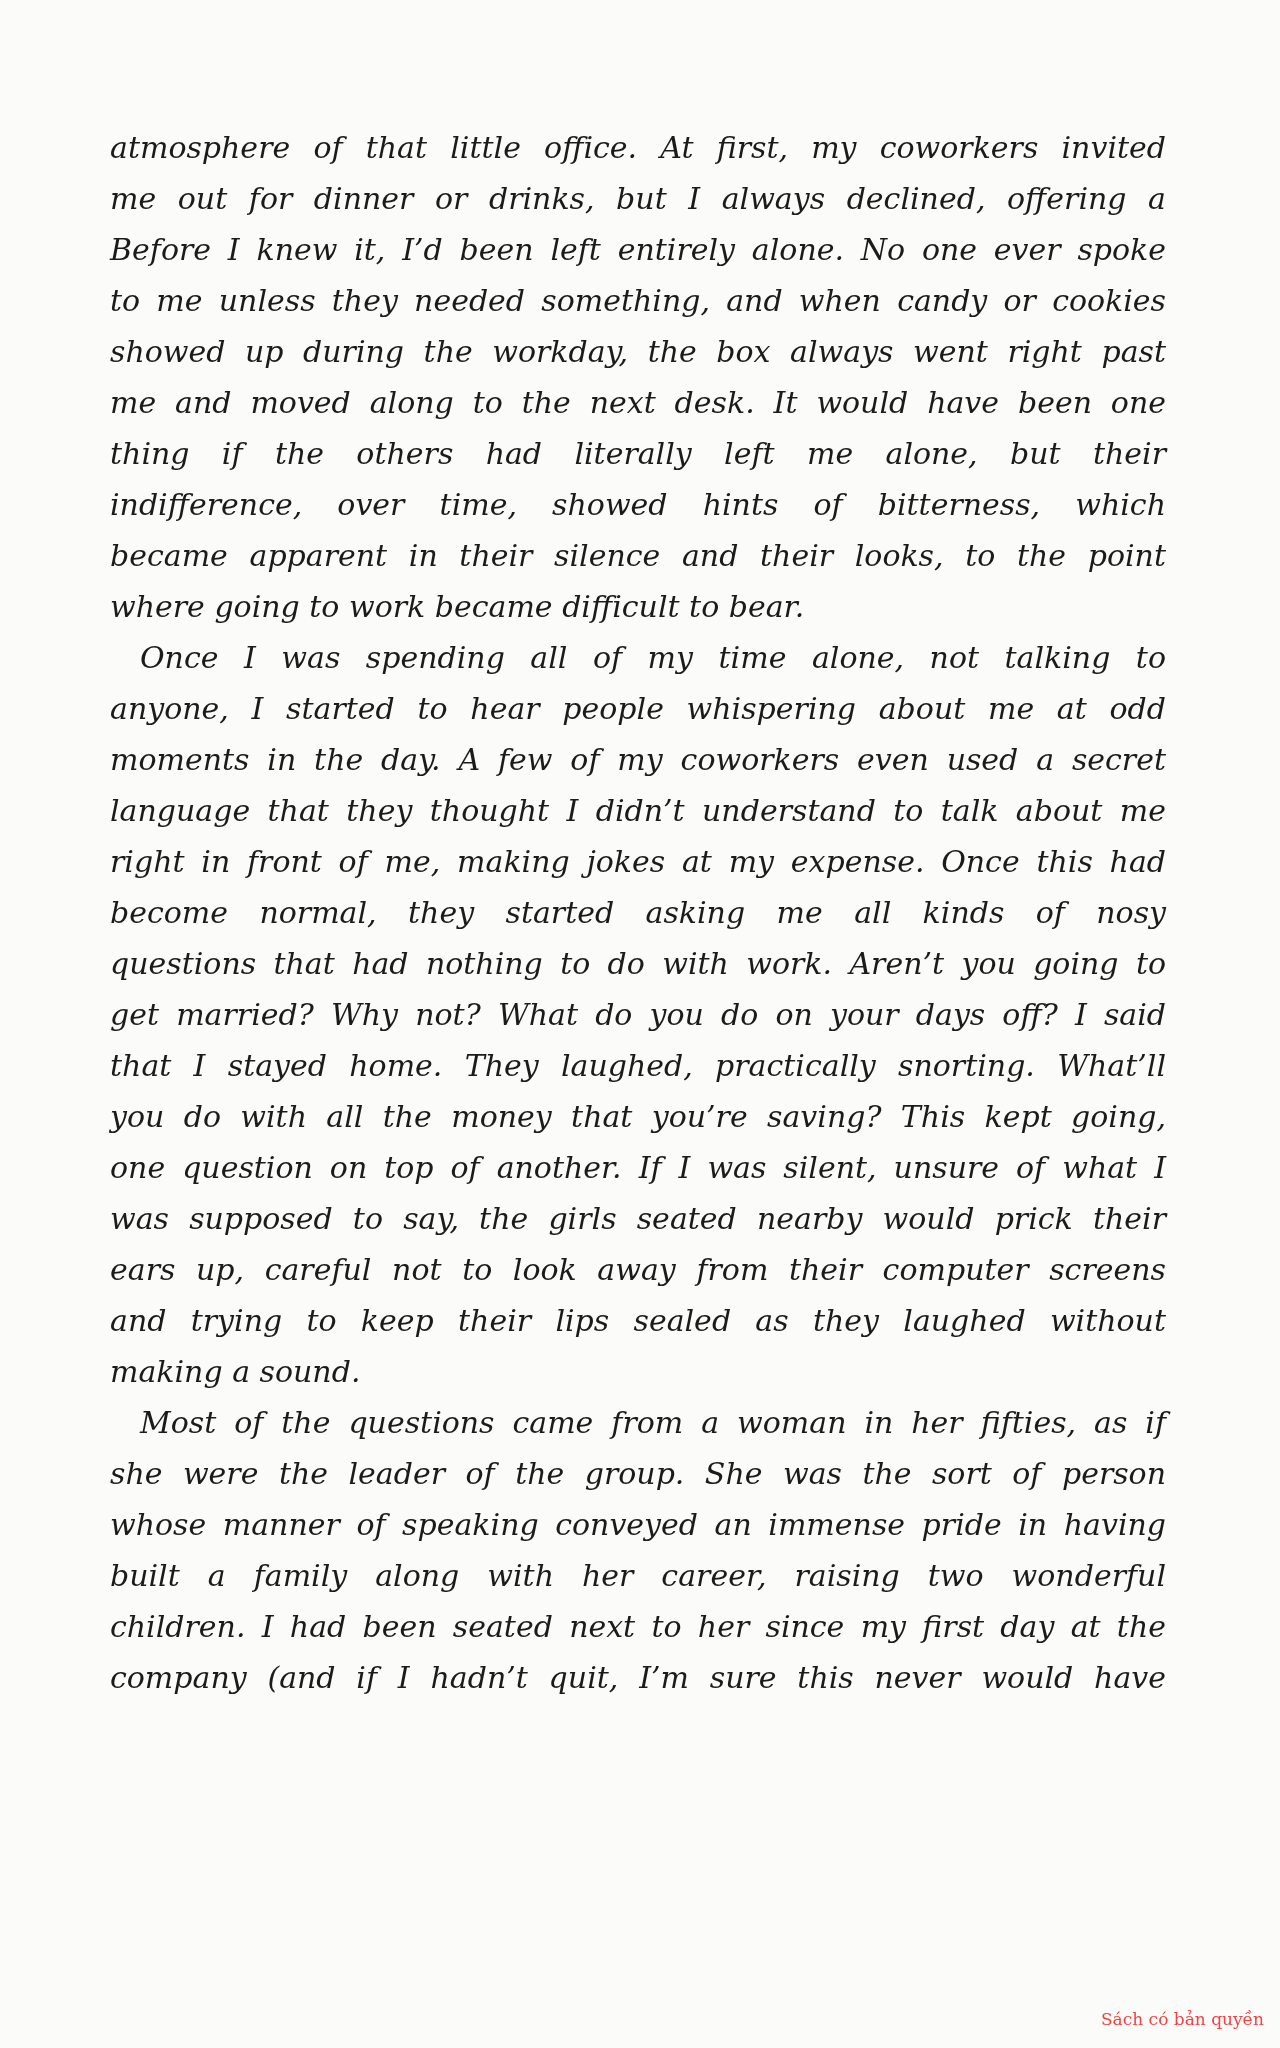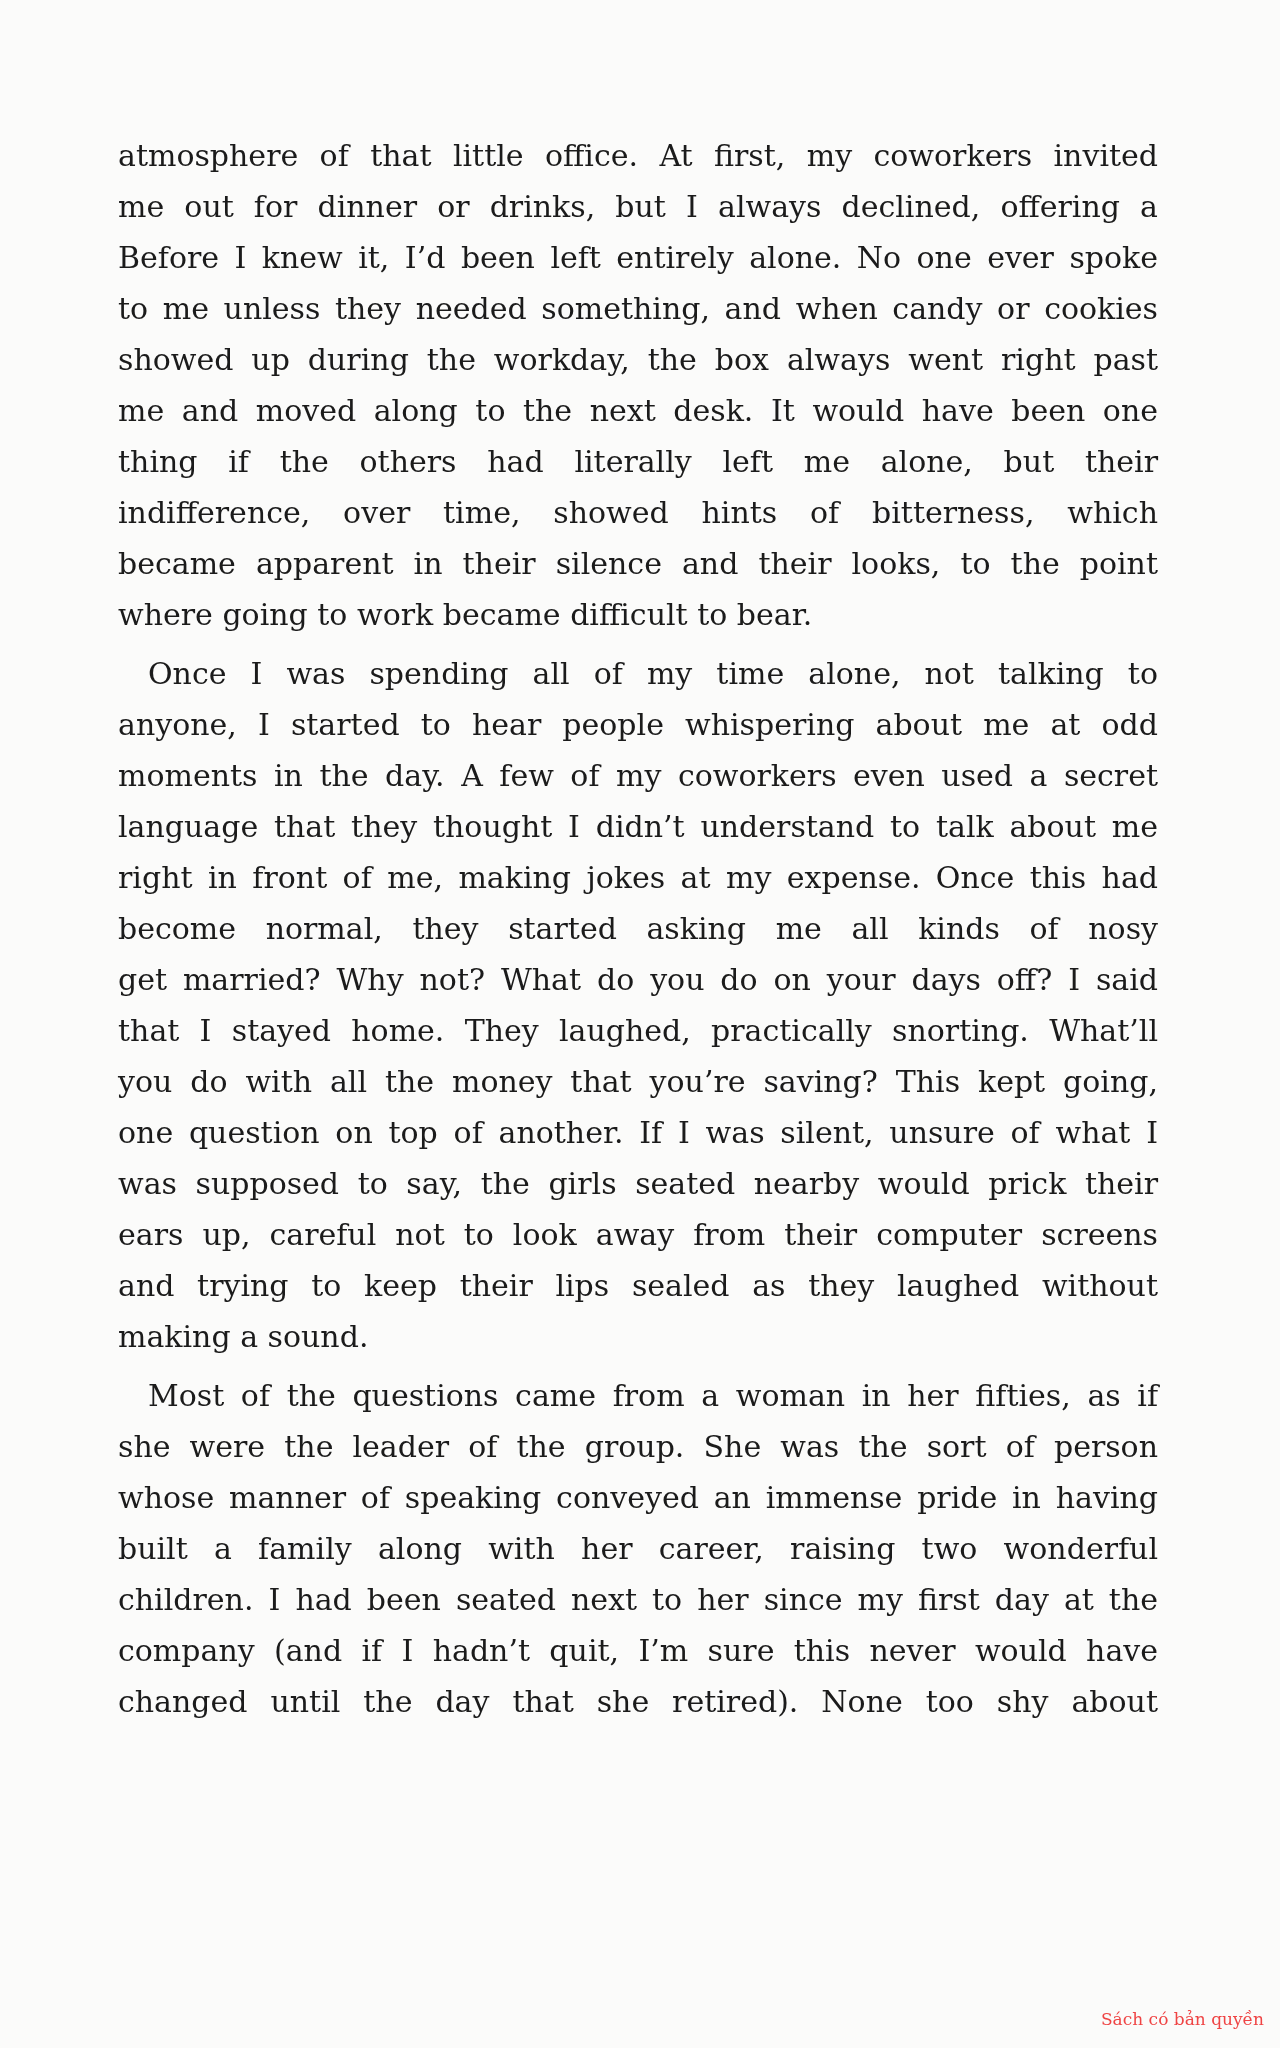--- a/index.html
+++ b/index.html
@@ -21,22 +21,23 @@
   .text-block {
     position: absolute;
     left: 110px;
     top: 122px;
     width: 1056px;
     color: #1b1b1b;
     font-size: 30px;
     line-height: 51px;
   }
   .paragraph {
-    margin: 8px;
+    margin: 0;
     padding: 0;
+    font-style: italic;
   }
   .line {
     text-align: justify;
     text-align-last: justify;
     white-space: normal;
   }
   .line.last {
     text-align-last: left;
   }
   .line.indent {
@@ -69,33 +70,33 @@
         <div class="line">became apparent in their silence and their looks, to the point</div>
         <div class="line last">where going to work became difficult to bear.</div>
       </div>
       <div class="paragraph">
         <div class="line indent">Once I was spending all of my time alone, not talking to</div>
         <div class="line">anyone, I started to hear people whispering about me at odd</div>
         <div class="line">moments in the day. A few of my coworkers even used a secret</div>
         <div class="line">language that they thought I didn’t understand to talk about me</div>
         <div class="line">right in front of me, making jokes at my expense. Once this had</div>
         <div class="line">become normal, they started asking me all kinds of nosy</div>
+        <div class="line">questions that had nothing to do with work. Aren’t you going to</div>
         <div class="line">get married? Why not? What do you do on your days off? I said</div>
         <div class="line">that I stayed home. They laughed, practically snorting. What’ll</div>
         <div class="line">you do with all the money that you’re saving? This kept going,</div>
         <div class="line">one question on top of another. If I was silent, unsure of what I</div>
         <div class="line">was supposed to say, the girls seated nearby would prick their</div>
         <div class="line">ears up, careful not to look away from their computer screens</div>
         <div class="line">and trying to keep their lips sealed as they laughed without</div>
         <div class="line last">making a sound.</div>
       </div>
       <div class="paragraph">
         <div class="line indent">Most of the questions came from a woman in her fifties, as if</div>
         <div class="line">she were the leader of the group. She was the sort of person</div>
         <div class="line">whose manner of speaking conveyed an immense pride in having</div>
         <div class="line">built a family along with her career, raising two wonderful</div>
         <div class="line">children. I had been seated next to her since my first day at the</div>
         <div class="line">company (and if I hadn’t quit, I’m sure this never would have</div>
-        <div class="line">changed until the day that she retired). None too shy about</div>
       </div>
     </div>
   <div class="watermark">Sách có bản quyền</div>
 </div>
 
 </body></html>

